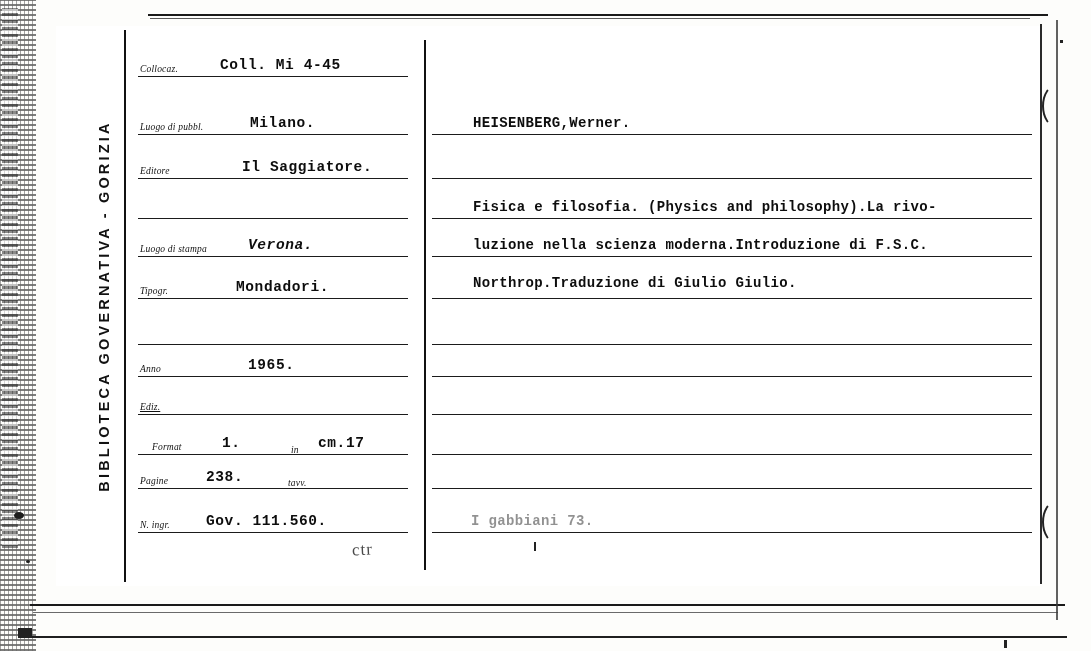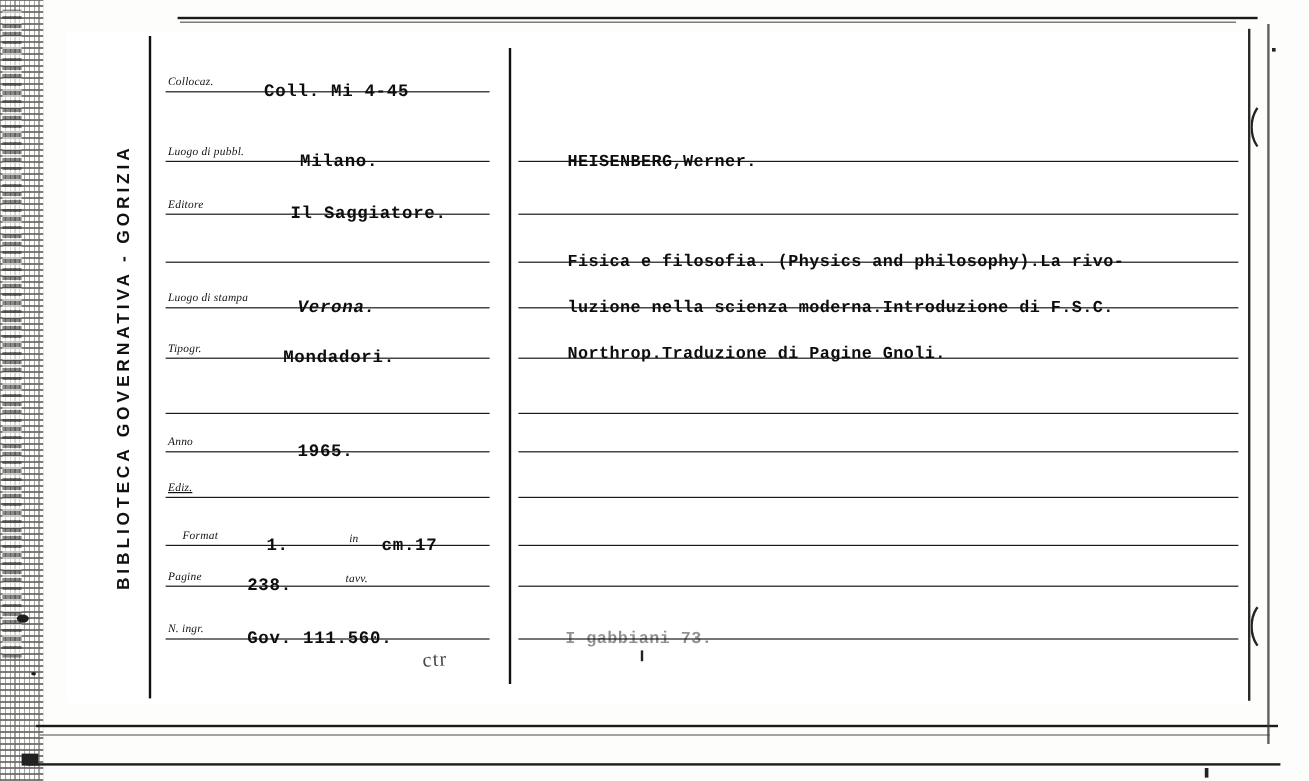--- a/index.html
+++ b/index.html
@@ -95,21 +95,20 @@
     letter-spacing:.2px;
   }
   .typed{
     position:absolute;
     font-family:"Liberation Mono", monospace;
     font-size:14.5px;
     letter-spacing:.6px;
     color:#0d0d0d;
     white-space:nowrap;
     font-weight:bold;
-    margin-top:12px;
   }
   .right-col .typed{font-size:14px;letter-spacing:.35px;padding-left:41px;}
 
   .stamp{
     position:absolute;
     font-family:"Liberation Serif", serif;
     font-size:17px;
     color:#2a2a2a;
     letter-spacing:1px;
     transform:rotate(-3deg);
@@ -211,21 +210,21 @@
 
       <div class="rule" style="left:376px;top:152px;width:600px;"></div>
 
       <div class="rule" style="left:376px;top:192px;width:600px;"></div>
       <div class="typed" style="left:376px;top:173px;">Fisica e filosofia. (Physics and philosophy).La rivo-</div>
 
       <div class="rule" style="left:376px;top:230px;width:600px;"></div>
       <div class="typed" style="left:376px;top:211px;">luzione nella scienza moderna.Introduzione di F.S.C.</div>
 
       <div class="rule" style="left:376px;top:272px;width:600px;"></div>
-      <div class="typed" style="left:376px;top:249px;">Northrop.Traduzione di Pagine Gnoli.</div>
+      <div class="typed" style="left:376px;top:249px;">Northrop.Traduzione di Giulio Giulio.</div>
 
       <div class="rule" style="left:376px;top:318px;width:600px;"></div>
       <div class="rule" style="left:376px;top:350px;width:600px;"></div>
       <div class="rule" style="left:376px;top:388px;width:600px;"></div>
       <div class="rule" style="left:376px;top:428px;width:600px;"></div>
       <div class="rule" style="left:376px;top:462px;width:600px;"></div>
 
       <div class="rule" style="left:376px;top:506px;width:600px;"></div>
       <div class="typed faint" style="left:374px;top:487px;">I gabbiani 73.</div>
 

